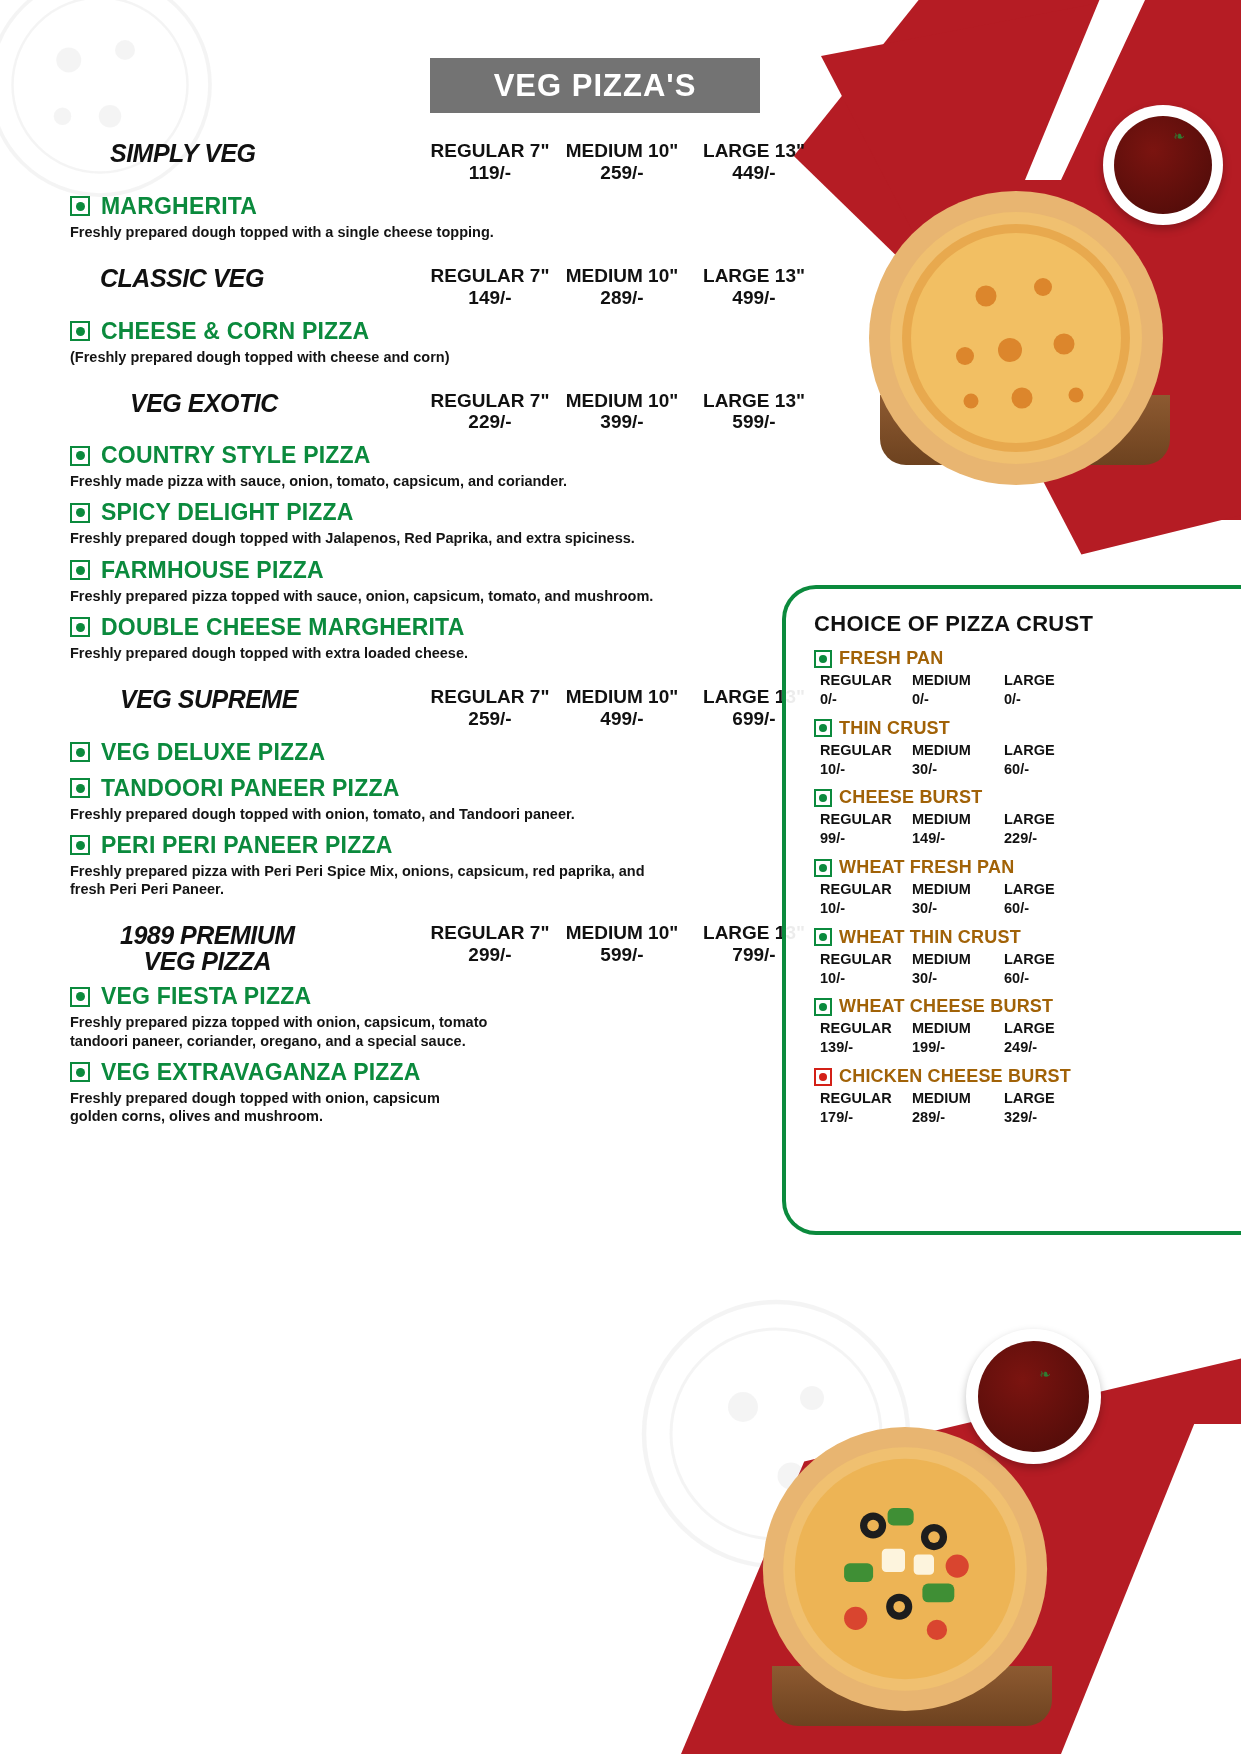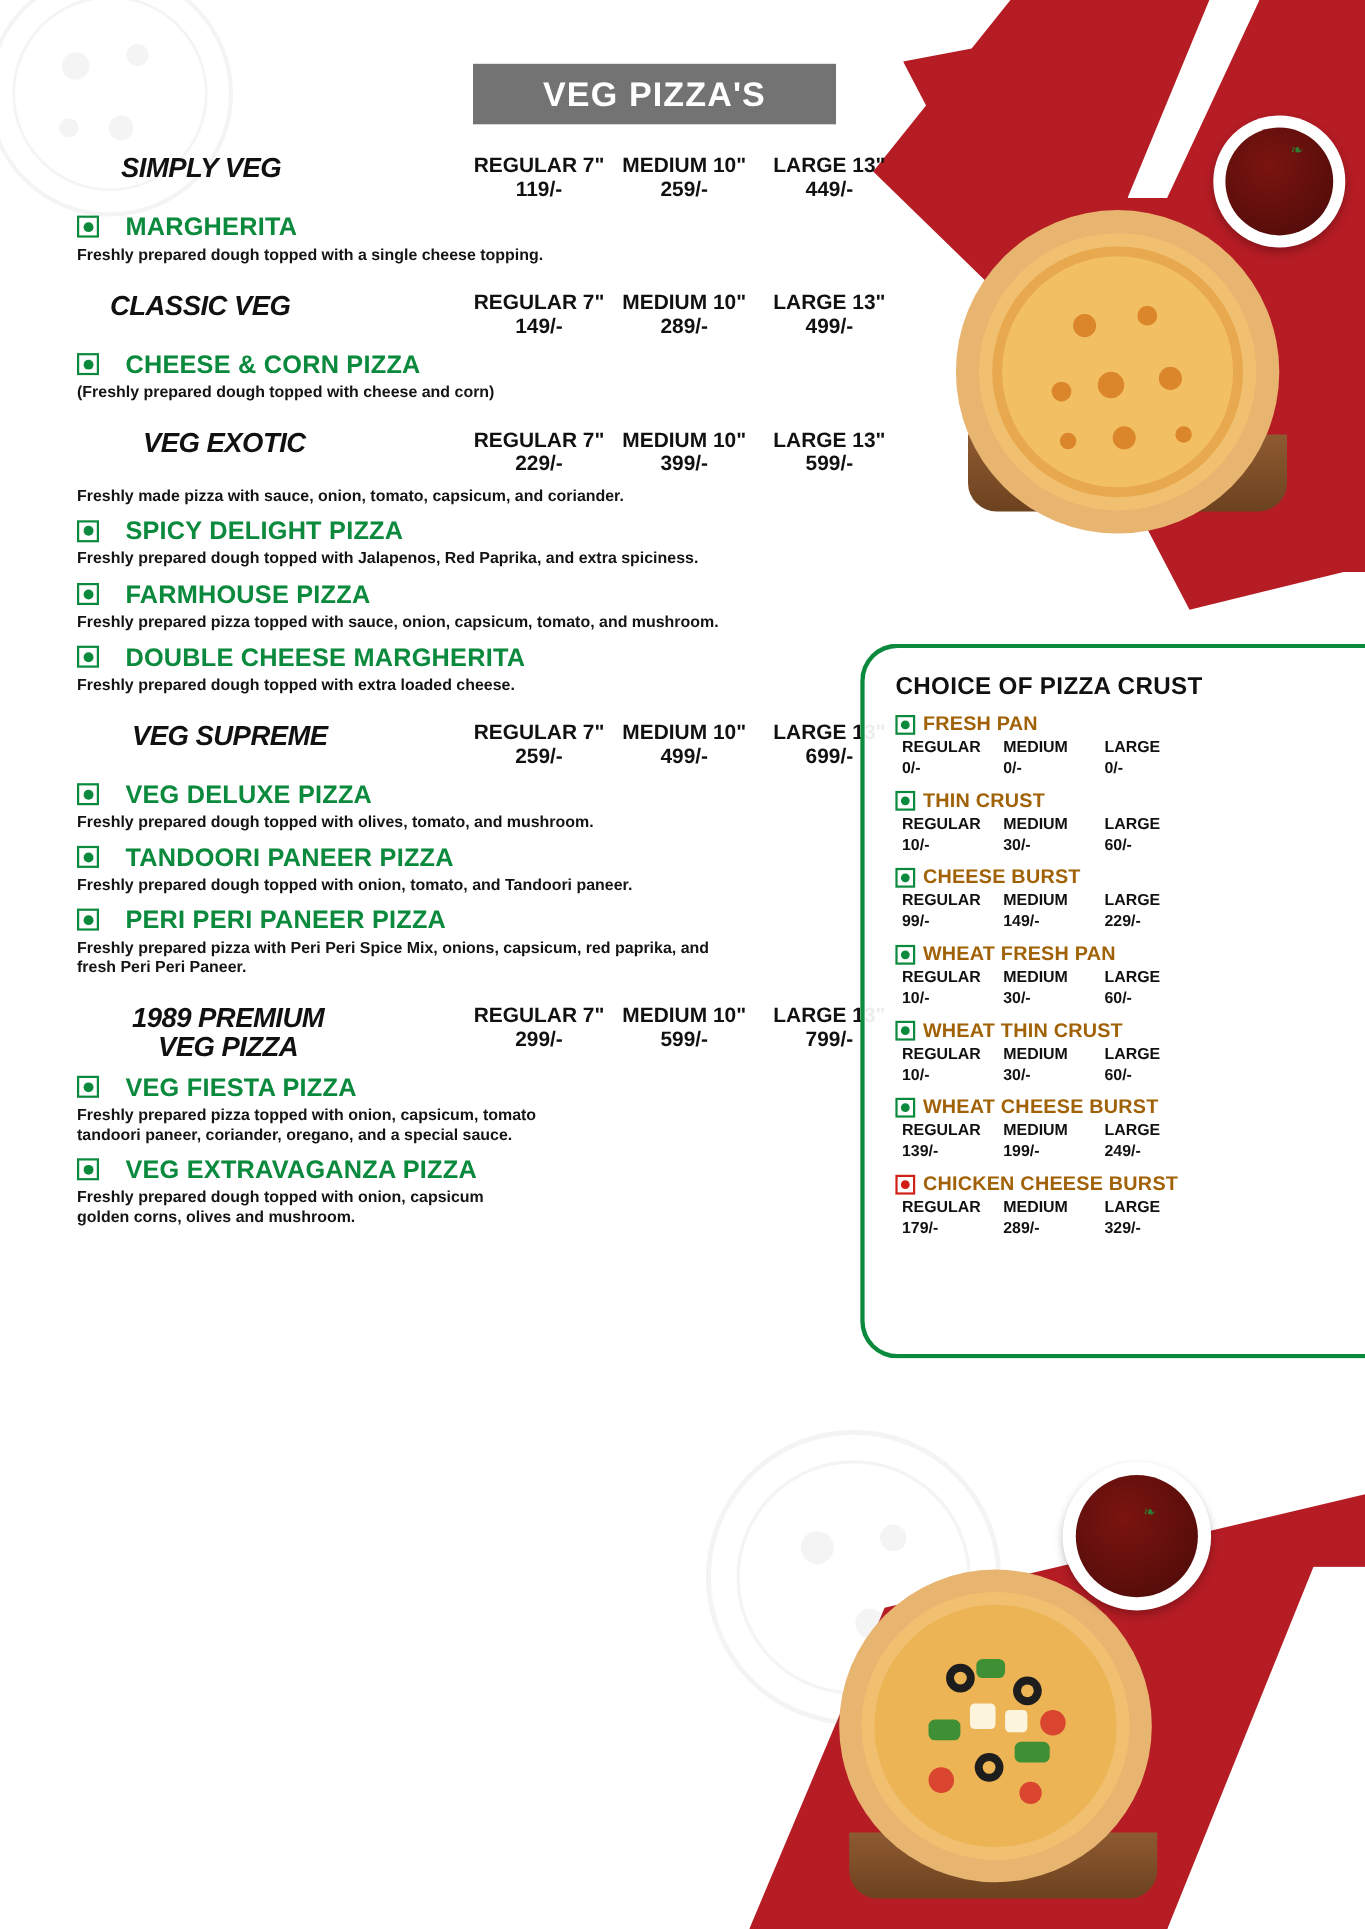--- a/index.html
+++ b/index.html
@@ -158,21 +158,21 @@
     text-align:center;
     min-width:132px;
     font-weight:bold;
     font-size:19px;
     color:#111;
     line-height:1.15;
   }
   .size-col .price { font-weight:bold; font-size:19px; }
 
   .item { margin-top:9px; }
-  .item-row { display:flex; align-items:center; gap:24px; }
+  .item-row { display:flex; align-items:center; gap:11px; }
   .veg-mark {
     width:20px; height:20px;
     border:2px solid #0b8a3d;
     display:inline-flex; align-items:center; justify-content:center;
     flex:0 0 auto;
   }
   .veg-mark i {
     width:9px; height:9px; border-radius:50%;
     background:#0b8a3d; display:block;
   }
@@ -383,20 +383,26 @@
             <div>MEDIUM 10"</div>
             <div class="price">399/-</div>
           </div>
           <div class="size-col">
             <div>LARGE 13"</div>
             <div class="price">599/-</div>
           </div>
         </div>
       </div>
       <div class="item">
+        <div class="item-row">
+          <span class="veg-mark">
+            <i></i>
+          </span>
+          <span class="item-name">COUNTRY STYLE PIZZA</span>
+        </div>
         <div class="item-desc" style="white-space: pre-line;">Freshly made pizza with sauce, onion, tomato, capsicum, and coriander.</div>
       </div>
       <div class="item">
         <div class="item-row">
           <span class="veg-mark">
             <i></i>
           </span>
           <span class="item-name">SPICY DELIGHT  PIZZA</span>
         </div>
         <div class="item-desc" style="white-space: pre-line;">Freshly prepared dough topped with Jalapenos, Red Paprika, and extra spiciness.</div>
@@ -438,21 +444,20 @@
           </div>
         </div>
       </div>
       <div class="item">
         <div class="item-row">
           <span class="veg-mark">
             <i></i>
           </span>
           <span class="item-name">VEG DELUXE PIZZA</span>
         </div>
-        <div class="item-desc" style="white-space: pre-line;">Freshly prepared dough topped with olives, tomato, and mushroom.</div>
       </div>
       <div class="item">
         <div class="item-row">
           <span class="veg-mark">
             <i></i>
           </span>
           <span class="item-name">TANDOORI PANEER  PIZZA</span>
         </div>
         <div class="item-desc" style="white-space: pre-line;">Freshly prepared dough topped with onion, tomato, and Tandoori paneer.</div>
       </div>

